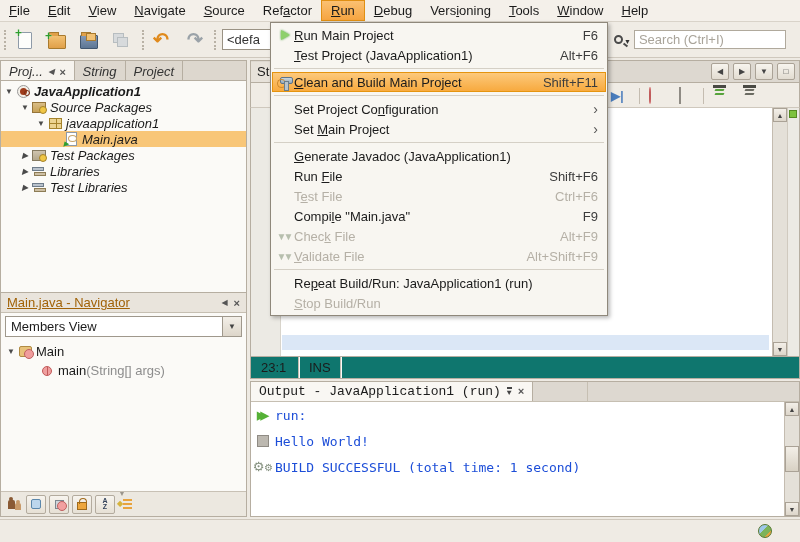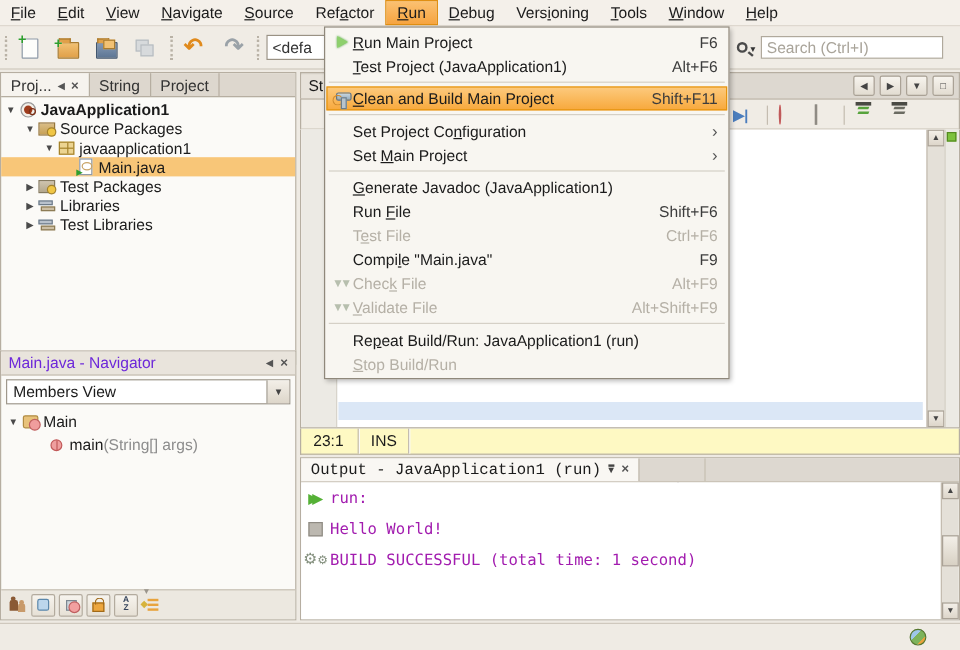--- a/index.html
+++ b/index.html
@@ -51,21 +51,21 @@
   .search-input { width:152px; height:19px; border:1px solid #b0a99c; background:#fff;
     font-family:"Liberation Sans",sans-serif; font-size:13px; padding:0 4px; color:#333; }
   .search-input::placeholder { color:#a9a49a; }
 
   
   .left-col { position:absolute; left:0; top:60px; width:247px; height:457px; }
   .right-col { position:absolute; left:250px; top:60px; width:550px; height:457px; }
 
   
   .panel-projects { position:absolute; left:0; top:0; width:247px; height:244px;
-    border:1px solid #b6aea1; background:#fbfaf7; }
+    border:1px solid #b6aea1; background:#fbfaf7;font-style:italic; }
   .ptabs { display:flex; height:20px; background:#ddd7ce; border-bottom:1px solid #b6aea1; }
   .ptab { padding:2px 8px 0 8px; border-right:1px solid #b6aea1; color:#333;
     white-space:nowrap; display:flex; align-items:center; gap:5px; }
   .ptab.active { background:#f6f3ee; font-weight:normal; }
   .tab-ctl { font-size:8px; color:#555; line-height:8px; }
   .tab-x { font-size:11px; color:#555; line-height:10px; font-weight:bold; }
   .tree { padding-top:2px; }
   .trow { height:16px; display:flex; align-items:center; white-space:nowrap; }
   .trow.selected { background:#f8c678; }
   .expander { width:12px; text-align:center; font-size:8px; color:#4a4a4a; flex:none; }
@@ -95,21 +95,21 @@
   .libs { width:14px; height:12px; position:relative; }
   .libs i { position:absolute; background:#b9c2cc; border:1px solid #6e7c8a; }
   .libs i:nth-child(1){ left:0; top:2px; width:12px; height:4px; }
   .libs i:nth-child(2){ left:2px; top:7px; width:12px; height:4px; background:#cdbfa4; border-color:#8d7c55; }
 
   
   .panel-nav { position:absolute; left:0; top:232px; width:247px; height:225px;
     border:1px solid #b6aea1; background:#fbfaf7; display:flex; flex-direction:column; }
   .nav-header { height:20px; background:#e9e4dc; border-bottom:1px solid #c6bfb2;
     display:flex; align-items:center; padding:0 6px; }
-  .nav-header .title { flex:1; color:#6d28d9; }
+  .nav-header .title { flex:1; color:#a16207;text-decoration:underline; }
   .combo-row { padding:3px 4px; }
   .combo { height:21px; border:1px solid #9f988c; background:#fff; display:flex; align-items:center; }
   .combo .val { flex:1; padding:0 5px; }
   .combo .btn { width:19px; height:100%; background:linear-gradient(#f3efe8,#ddd6ca);
     border-left:1px solid #9f988c; font-size:8px; color:#444; display:flex; align-items:center; justify-content:center; }
   .nav-tree { flex:1; padding-top:2px; }
   .nav-tree .trow { height:19px; }
   .classicon { width:13px; height:11px; background:#e8c27a; border:1px solid #b08b43; border-radius:2px; position:relative; }
   .classicon:after { content:""; position:absolute; right:-3px; bottom:-3px; width:8px; height:8px;
     border-radius:50%; background:#f09d9d; border:1px solid #c06060; }
@@ -164,35 +164,35 @@
   .shift-ic.right i { background:#6b6b62; }
   .ed-body { position:relative; height:249px; background:#fff; border:1px solid #b6aea1; border-top:none; overflow:hidden; }
   .ed-gutter { position:absolute; left:0; top:0; bottom:0; width:30px; background:#eceae4; border-right:1px solid #d8d4cb; }
   .cur-line { position:absolute; left:31px; right:30px; bottom:6px; height:15px; background:#dbe7f6; }
   .ed-scroll { position:absolute; right:12px; top:0; bottom:0; width:15px; background:#e4e0d8; border-left:1px solid #c4bcb0; }
   .sc-btn { position:absolute; left:0; width:14px; height:14px; background:linear-gradient(#f3efe8,#ddd6ca);
     border:1px solid #aaa296; font-size:7px; color:#444; display:flex; align-items:center; justify-content:center; }
   .ed-stripe { position:absolute; right:0; top:0; bottom:0; width:12px; background:#eceae4; border-left:1px solid #d0cabf; }
   .ok-badge { position:absolute; right:2px; top:2px; width:8px; height:8px; background:#7ec23e; border:1px solid #568a22; }
 
-  .status-row { height:22px; background:#fef9c3; border:1px solid #b6aea1; border-top:none; display:flex; }
+  .status-row { height:22px; background:#0f766e; border:1px solid #b6aea1; border-top:none; display:flex; }
   .st-cell { border-right:1px solid #c4bcb0; box-shadow:1px 0 0 #fbfaf7; padding:3px 0 0 10px; }
   .st-cell.pos { width:48px; } .st-cell.mode { width:42px; }
 
   
   .out-wrap { margin-top:2px; border:1px solid #b6aea1; height:136px; background:#fff; }
   .out-tabs { height:20px; background:#ddd8d0; border-bottom:1px solid #c6bfb2; display:flex; }
   .out-tab { background:#f9f7f3; border-right:1px solid #b6aea1; display:flex; align-items:center;
     gap:6px; padding:0 8px; white-space:nowrap;font-family:Liberation Mono, monospace; }
   .out-tab .minv { font-size:8px; color:#444; border-top:2px solid #444; line-height:7px; }
   .tasks-tab { padding:18px 10px 0 10px; color:#333; border-right:1px solid #c6bfb2; }
   .out-body { position:relative; height:114px; background:#fff; }
   .out-row { display:flex; align-items:center; height:26px; }
   .out-gutter { width:24px; flex:none; display:flex; justify-content:center; }
-  .out-text { font-family:"DejaVu Sans Mono", monospace; font-size:13px; color:#a21caf; white-space:pre; }
+  .out-text { font-family:"DejaVu Sans Mono", monospace; font-size:13px; color:#1d4ed8; white-space:pre; }
   .rerun { color:#55b136; font-size:11px; letter-spacing:-5px; padding-right:5px; font-weight:bold; }
   .gears { font-family:"DejaVu Sans", sans-serif; color:#84907e; font-size:13px; line-height:12px; }
   .out-scroll { position:absolute; right:0; top:0; bottom:0; width:15px; background:#e4e0d8; border-left:1px solid #c4bcb0; }
   .out-thumb { position:absolute; left:0; top:44px; width:14px; height:26px;
     background:linear-gradient(#f3efe8,#d8d1c4); border:1px solid #aaa296; }
 
   
   .bottom-strip { position:absolute; left:0; top:519px; width:800px; height:23px;
     background:#efebe4; border-top:1px solid #cfc8bd; }
   .globe { position:absolute; right:28px; top:4px; width:14px; height:14px; border-radius:50%;

